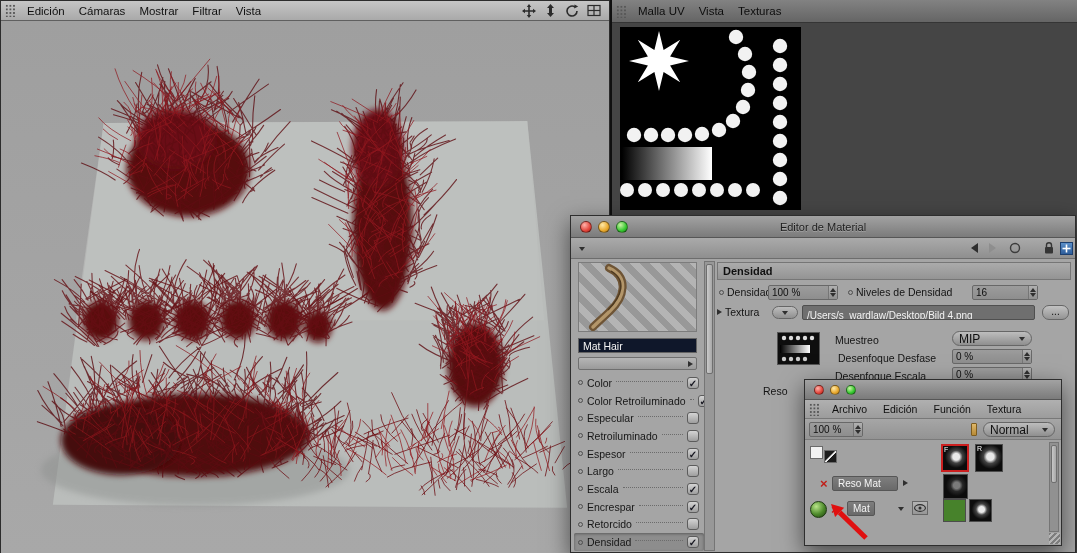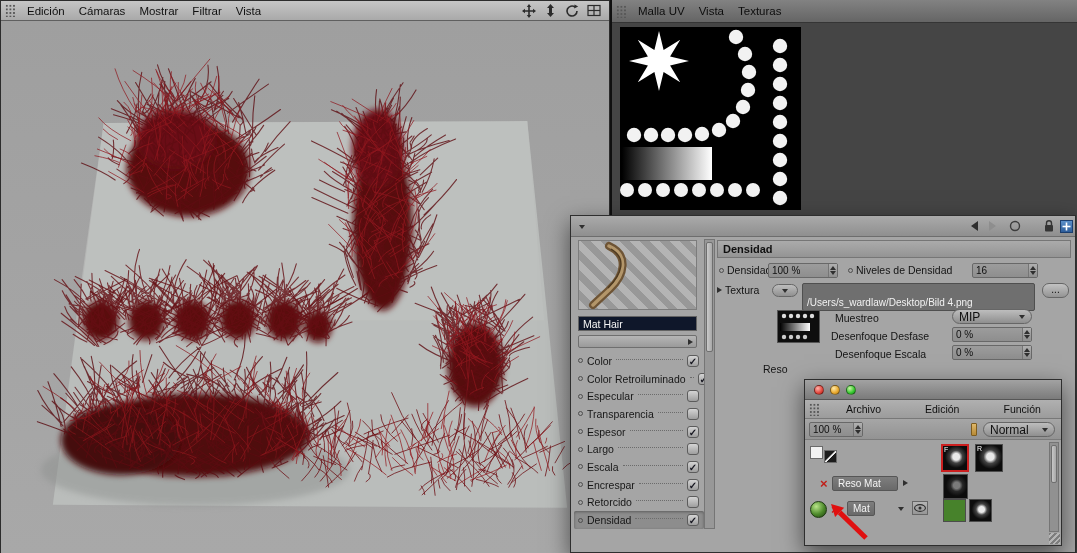--- a/index.html
+++ b/index.html
@@ -76,37 +76,37 @@
   .chan .leader{flex:1;border-bottom:1px dotted #6c6c6c;height:1px;margin-bottom:3px;min-width:4px;}
   .chan.sel{background:#8d8d8d;box-shadow:inset 0 1px 3px rgba(0,0,0,.35);border-radius:2px;}
   .me-scroll{position:absolute;left:133px;top:2px;width:11px;height:290px;background:#989898;
     border:1px solid #757575;}
   .me-scroll .thumb{position:absolute;left:1px;right:1px;top:2px;height:110px;background:linear-gradient(90deg,#cacaca,#a8a8a8);border:1px solid #6f6f6f;border-radius:2px;}
   .me-right{position:absolute;left:146px;top:0;right:2px;height:294px;}
   .sec-header{position:absolute;left:0;top:3px;right:2px;height:18px;
     background:linear-gradient(#ababab,#949494);border:1px solid #767676;
     font-size:11px;font-weight:bold;color:#101010;padding:2px 0 0 5px;}
   .path-field{position:absolute;left:85px;top:46px;width:233px;height:15px;background:#6f6f6f;
-    border:1px solid #4f4f4f;border-radius:2px;color:#f2f2f2;font-size:10px;padding:13px 4px;
+    border:1px solid #4f4f4f;border-radius:2px;color:#f2f2f2;font-size:10px;padding:4px 4px;
     white-space:nowrap;overflow:hidden;}
   .browse-btn{position:absolute;left:325px;top:46px;width:27px;height:15px;border-radius:7px;
     background:linear-gradient(#c2c2c2,#949494);border:1px solid #666;font-size:10px;color:#111;
     text-align:center;line-height:12px;}
   .pill-mini{position:absolute;left:55px;top:47px;width:26px;height:13px;border-radius:7px;
     background:linear-gradient(#bdbdbd,#909090);border:1px solid #666;display:flex;align-items:center;justify-content:center;}
   .tex-thumb{position:absolute;left:60px;top:73px;width:43px;height:33px;border:1px solid #555;}
   .row-lbl{display:flex;align-items:center;gap:3px;position:absolute;}
 
   
   .materials{left:804px;top:379px;width:258px;height:167px;z-index:5;}
   .materials .titlebar{height:20px;}
   .materials .light{width:10px;height:10px;}
   .m-menubar{height:19px;background:linear-gradient(#b0b0b0,#9c9c9c);border-bottom:1px solid #787878;
     display:flex;align-items:center;font-size:10.5px;color:#101010;}
-  .m-menubar .menu-item{margin:0 22px;}
+  .m-menubar .menu-item{margin:0 8px;}
   .m-toolbar{height:21px;background:linear-gradient(#a6a6a6,#939393);border-bottom:1px solid #7b7b7b;position:relative;}
   .m-content{position:absolute;left:0;right:0;top:60px;bottom:0;background:#a2a2a2;}
   .sq-icon{position:absolute;width:13px;height:13px;border:1px solid #6a6a6a;}
   .mat-name{position:absolute;height:15px;background:linear-gradient(#7e7e7e,#696969);
     border:1px solid #565656;border-radius:2px;color:#f5f5f5;font-size:10px;line-height:13px;padding:0 5px;white-space:nowrap;}
   .x-icon{position:absolute;color:#c0201a;font-size:13px;font-weight:bold;line-height:10px;}
   .thumb{position:absolute;background:#0c0c0c;border:1px solid #4c4c4c;}
   .thumb .tag{position:absolute;left:1px;top:0;font-size:7px;color:#fff;}
   .blob{position:absolute;inset:0;background:radial-gradient(circle at 55% 45%,#e8e8e8 0 18%,rgba(230,230,230,.25) 34%,transparent 60%);}
   .m-scroll{position:absolute;right:2px;top:2px;bottom:13px;width:10px;background:#919191;border:1px solid #757575;}
@@ -278,20 +278,28 @@
             <circle cx="97" cy="163" r="7"></circle>
           <circle cx="115" cy="163" r="7"></circle>
             <circle cx="133" cy="163" r="7"></circle>
         </g>
         <rect x="2" y="120" width="90" height="33" fill="url(#g1)"></rect>
       </svg>
     </div>
   </div>
 
   <div class="win mat-editor">
+    <div class="titlebar">
+      <div class="lights">
+        <span class="light l-red"></span>
+        <span class="light l-yellow"></span>
+        <span class="light l-green"></span>
+      </div>
+      <span class="title">Editor de Material</span>
+    </div>
     <div class="subbar">
       <span class="td" style="position:absolute;left:8px;top:9px;"></span>
       <span class="tl" style="position:absolute;left:400px;top:5px;"></span>
       <span class="tright" style="position:absolute;left:418px;top:5px;"></span>
       <svg style="position:absolute;left:438px;top:4px;" width="12" height="12" viewBox="0 0 12 12">
           <circle cx="6" cy="6" r="4.5" fill="none" stroke="#3c3c3c" stroke-width="1.4"></circle>
         </svg>
       <svg style="position:absolute;left:472px;top:3px;" width="12" height="14" viewBox="0 0 12 14">
           <rect x="2" y="6" width="8" height="6.5" rx="1" fill="#353535"></rect>
           <path d="M3.5 6 V4.3 a2.5 2.5 0 0 1 5 0 V6" fill="none" stroke="#353535" stroke-width="1.4"></path>
@@ -331,21 +339,21 @@
             <span class="cb">✓</span>
           </div>
         <div class="chan">
             <span class="bullet"></span>
             <span class="clabel">Especular</span>
             <span class="leader"></span>
             <span class="cb"></span>
           </div>
         <div class="chan">
             <span class="bullet"></span>
-            <span class="clabel">Transparencia</span>
+            <span class="clabel">Retroiluminado</span>
             <span class="leader"></span>
             <span class="cb"></span>
           </div>
         <div class="chan">
             <span class="bullet"></span>
             <span class="clabel">Espesor</span>
             <span class="leader"></span>
             <span class="cb">✓</span>
           </div>
         <div class="chan">
@@ -435,21 +443,21 @@
               <circle cx="27" cy="26" r="2.2" fill="#ccc"></circle>
           </svg>
         </div>
 
         <span class="label" style="left:118px;top:75px;">Muestreo</span>
         <div class="pill" style="left:235px;top:72px;width:80px;">
           <span>MIP</span>
           <span class="td"></span>
         </div>
 
-        <span class="label" style="left:114px;top:93px;">Desenfoque Desfase</span>
+        <span class="label" style="left:121px;top:93px;">Desenfoque Desfase</span>
         <div class="vbox" style="left:235px;top:90px;width:80px;">
           <span class="val">0 %</span>
           <span class="stepper">
               <i class="tu"></i>
               <i class="td"></i>
             </span>
         </div>
 
         <span class="label" style="left:118px;top:111px;">Desenfoque Escala</span>
         <div class="vbox" style="left:235px;top:108px;width:80px;">

